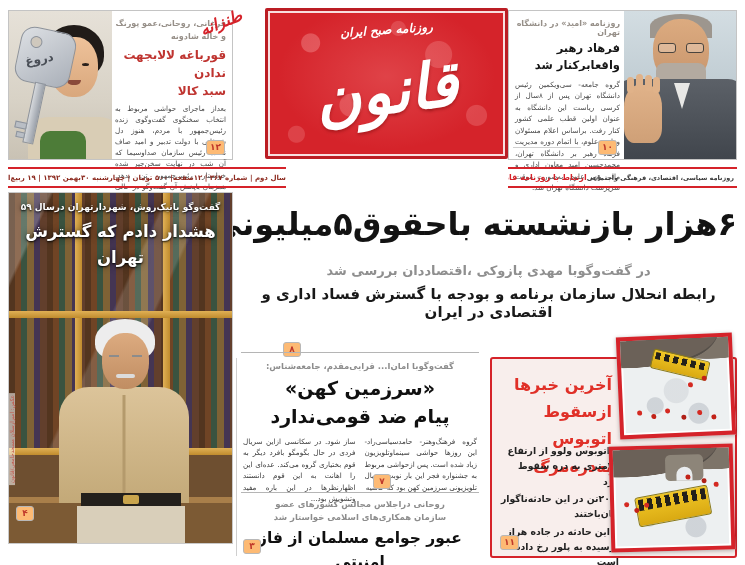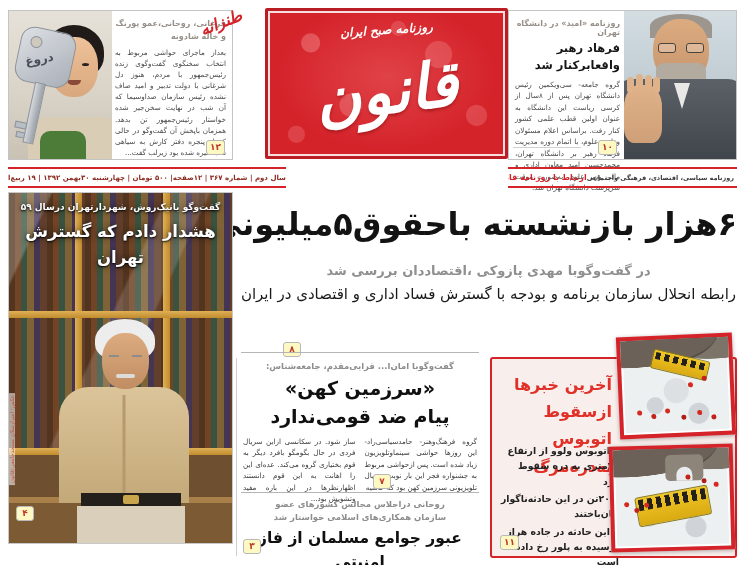--- a/index.html
+++ b/index.html
@@ -2,21 +2,21 @@
 <html lang="fa"><head>
 <meta charset="utf-8">
 <style>
   html,body{margin:0;padding:0;background:#fff;}
   *{box-sizing:border-box;}
   #page{position:relative;width:745px;height:565px;background:#fff;overflow:hidden;
         direction:rtl;font-family:"DejaVu Sans",sans-serif;}
 
   
   .badge{display:inline-flex;align-items:center;justify-content:center;
-         min-width:18px;height:15px;padding:0 3px;background:#fef9c3;
+         min-width:18px;height:15px;padding:0 3px;background:#fdba74;
          border:1px solid #b8b8b8;border-radius:3px;
          color:#c0392b;font-size:9px;font-weight:bold;line-height:1;}
   .badge-row{display:flex;align-items:center;gap:17px;}
   .badge-line{flex:1;height:1px;background:#d0d0d0;}
 
   
   .satire-box{position:absolute;left:8px;top:10px;width:225px;height:150px;
               border:1px solid #c4c4c4;background:#fff;}
   .satire-photo{position:absolute;left:0;top:0;width:103px;height:148px;overflow:hidden;
                 background:linear-gradient(180deg,#e6e1d8 0%,#d8d2c6 60%,#c9c2b4 100%);}
@@ -107,21 +107,21 @@
                   border-top:2px solid #d5232a;border-bottom:2px solid #d5232a;
                   display:flex;align-items:center;justify-content:space-between;
                   padding:0 3px;overflow:hidden;}
   .dl-category{font-size:6.5px;font-weight:bold;color:#3a3a3a;white-space:nowrap;letter-spacing:-0.2px;}
   .dl-contact{font-size:8px;font-weight:bold;color:#d5232a;white-space:nowrap;letter-spacing:-0.2px;}
 
   
   .lead{position:absolute;left:240px;top:196px;width:497px;text-align:center;}
   .lead-headline{font-size:32px;font-weight:bold;color:#131313;line-height:1.8;white-space:nowrap;}
   .lead-kicker{font-size:13px;color:#8f8f8f;font-weight:bold;margin-top:9px;}
-  .lead-subhead{font-size:15px;font-weight:normal;color:#191919;margin-top:7px;}
+  .lead-subhead{font-size:15px;font-weight:bold;color:#191919;margin-top:7px;}
   .lead-badge{position:absolute;left:43px;top:146px;}
 
   
   .photo-feature{position:absolute;left:8px;top:192px;width:225px;height:352px;overflow:hidden;
                  background:#6e4f30;border:1px solid #c9c9c9;}
   .books{position:absolute;left:0;right:0;top:0;height:258px;
      background:
        repeating-linear-gradient(90deg,#5a3a22 0 6px,#7a4a28 6px 12px,#3f5a46 12px 18px,#8a6a3a 18px 25px,#4a3a5a 25px 31px,#6b4430 31px 38px);
      filter:brightness(.92);}
   .glass-sheen{position:absolute;left:0;right:0;top:0;height:258px;
@@ -227,20 +227,24 @@
         <div class="km-key-shaft"></div>
         <div class="km-key-tooth1"></div>
         <div class="km-key-tooth2"></div>
       </div>
     </div>
     <div class="satire-text">
       <div class="satire-kicker">
         <span>فرغانی، روحانی،عمو پورنگ</span><br>
         <span>و خاله شادونه</span>
       </div>
+      <div class="satire-headline">
+        <span>قورباغه لالابجهت ندادن</span><br>
+        <span>سبد کالا</span>
+      </div>
       <div class="satire-body">بعداز ماجرای حواشی مربوط به انتخاب سخنگوی گفت‌وگوی زنده رئیس‌جمهور با مردم، هنوز دل شرغانی با دولت تدبیر و امید صاف نشده رئیس سازمان صداوسیما که آن شب در نهایت سخن‌جیر شده خواستار رئیس‌جمهور تن بدهد. همزمان باپخش آن گفت‌وگو در حالی که از پنجره دفتر کارش به سیاهی شب خیره شده بود زیرلب گفت...</div>
       <span class="badge satire-badge">۱۲</span>
     </div>
   </div>
 
   <div class="tanzane-logo">طنزانه</div>
 
   <div class="masthead">
     <div class="masthead-pattern"></div>
     <div class="masthead-tagline">روزنامه صبح ایران</div>

